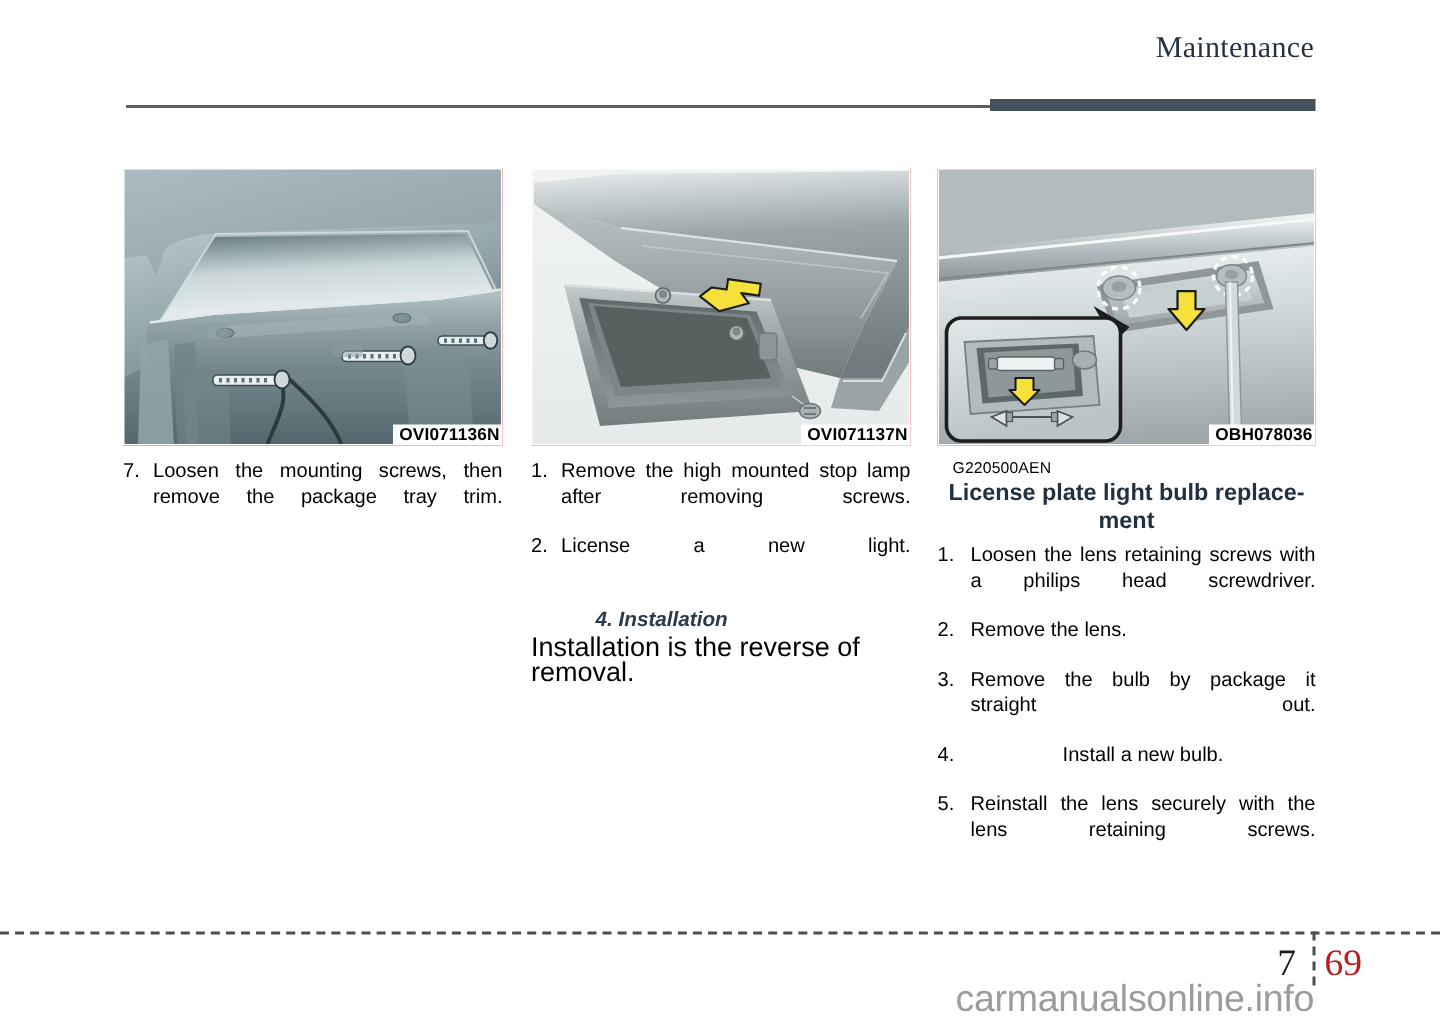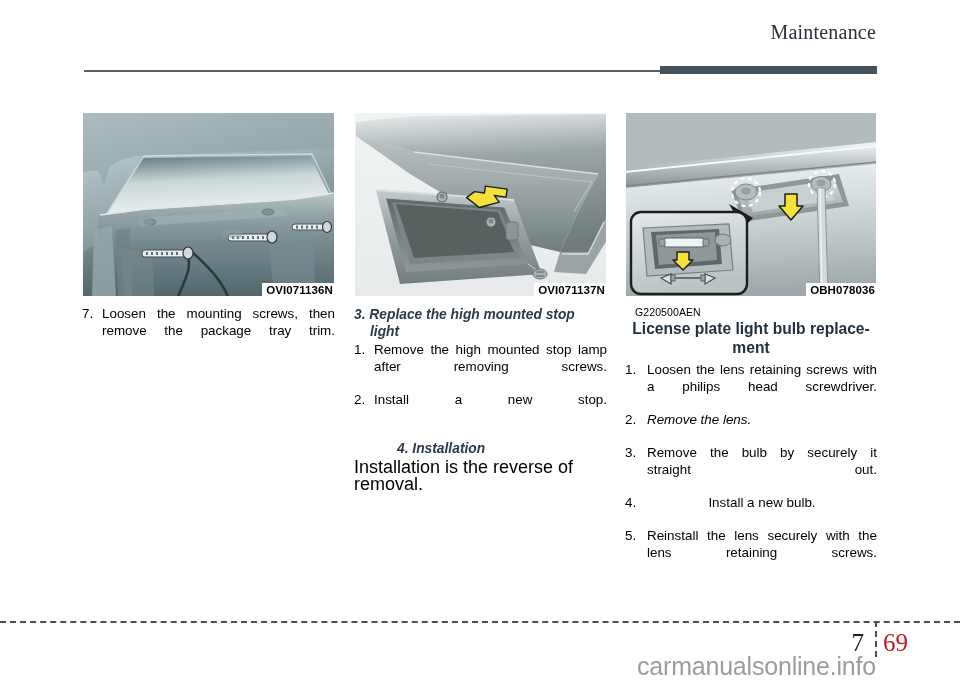--- a/index.html
+++ b/index.html
@@ -369,30 +369,29 @@
 
         <g>
           <path d="M130 74 L152 74 L152 82 L140 82 L146 88 L127 96 L113 88 L120 81 L130 81 Z" fill="#f5e03c" stroke="#1c1c1c" stroke-width="1.4" stroke-linejoin="round" transform="rotate(8 130 84)"></path>
         </g>
         <rect x="0" y="0" width="253" height="185" fill="none" stroke="#ffffff" stroke-width="2"></rect>
       </svg>
       <div class="fig-caption">OVI071137N</div>
     </div>
 
     <div class="col-body">
-      <div class="heading-italic">3. Replace the high mounted stop light</div>
 
       <ol class="num-list gutter-sm just">
         <li>
           <span class="li-num">1.</span>
           <span class="li-text">Remove the high mounted stop lamp after removing screws.</span>
         </li>
         <li>
           <span class="li-num">2.</span>
-          <span class="li-text">Install a new stop.</span>
+          <span class="li-text">License a new light.</span>
         </li>
       </ol>
 
       <div class="spacer"></div>
 
       <div class="heading-italic" style="padding-left:0;text-indent:0;margin-left:43px;">4. Installation</div>
       <p class="para">Installation is the reverse of removal.</p>
     </div>
   </div>
 
@@ -485,25 +484,25 @@
       <div class="code-line">G220500AEN</div>
       <div class="heading-bold">License plate light bulb replace-ment</div>
 
       <ol class="num-list just">
         <li>
           <span class="li-num">1.</span>
           <span class="li-text">Loosen the lens retaining screws with a philips head screwdriver.</span>
         </li>
         <li>
           <span class="li-num">2.</span>
-          <span class="li-text" style="text-align:left;font-style:italic;">Remove the lens.</span>
+          <span class="li-text" style="text-align:left;">Remove the lens.</span>
         </li>
         <li>
           <span class="li-num">3.</span>
-          <span class="li-text">Remove the bulb by securely it straight out.</span>
+          <span class="li-text">Remove the bulb by package it straight out.</span>
         </li>
         <li>
           <span class="li-num">4.</span>
           <span class="li-text" style="text-align:center;">Install a new bulb.</span>
         </li>
         <li>
           <span class="li-num">5.</span>
           <span class="li-text">Reinstall the lens securely with the lens retaining screws.</span>
         </li>
       </ol>

